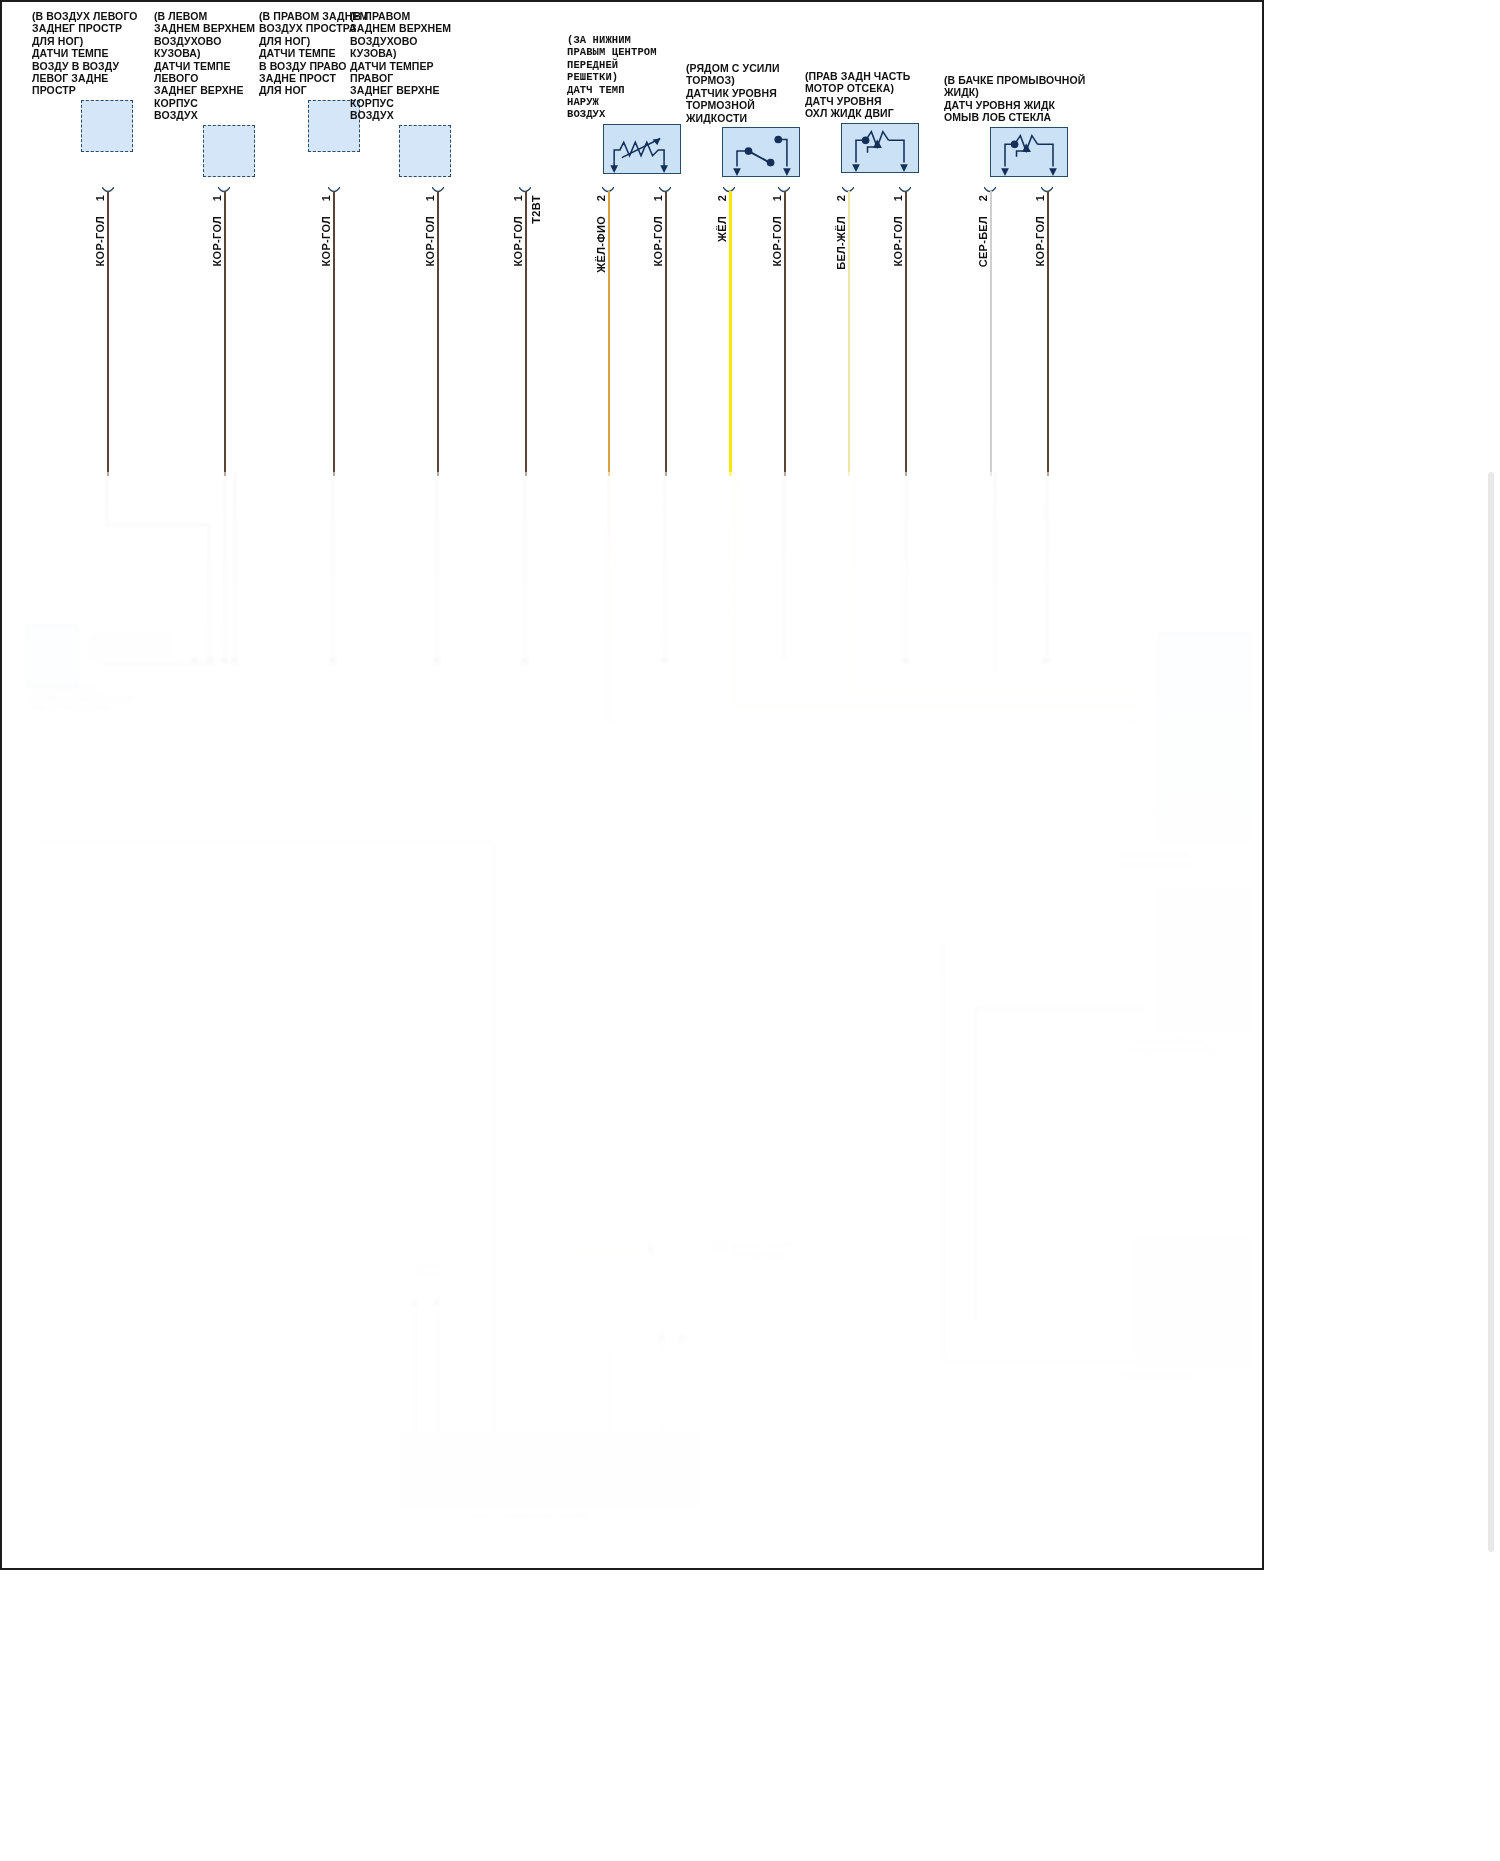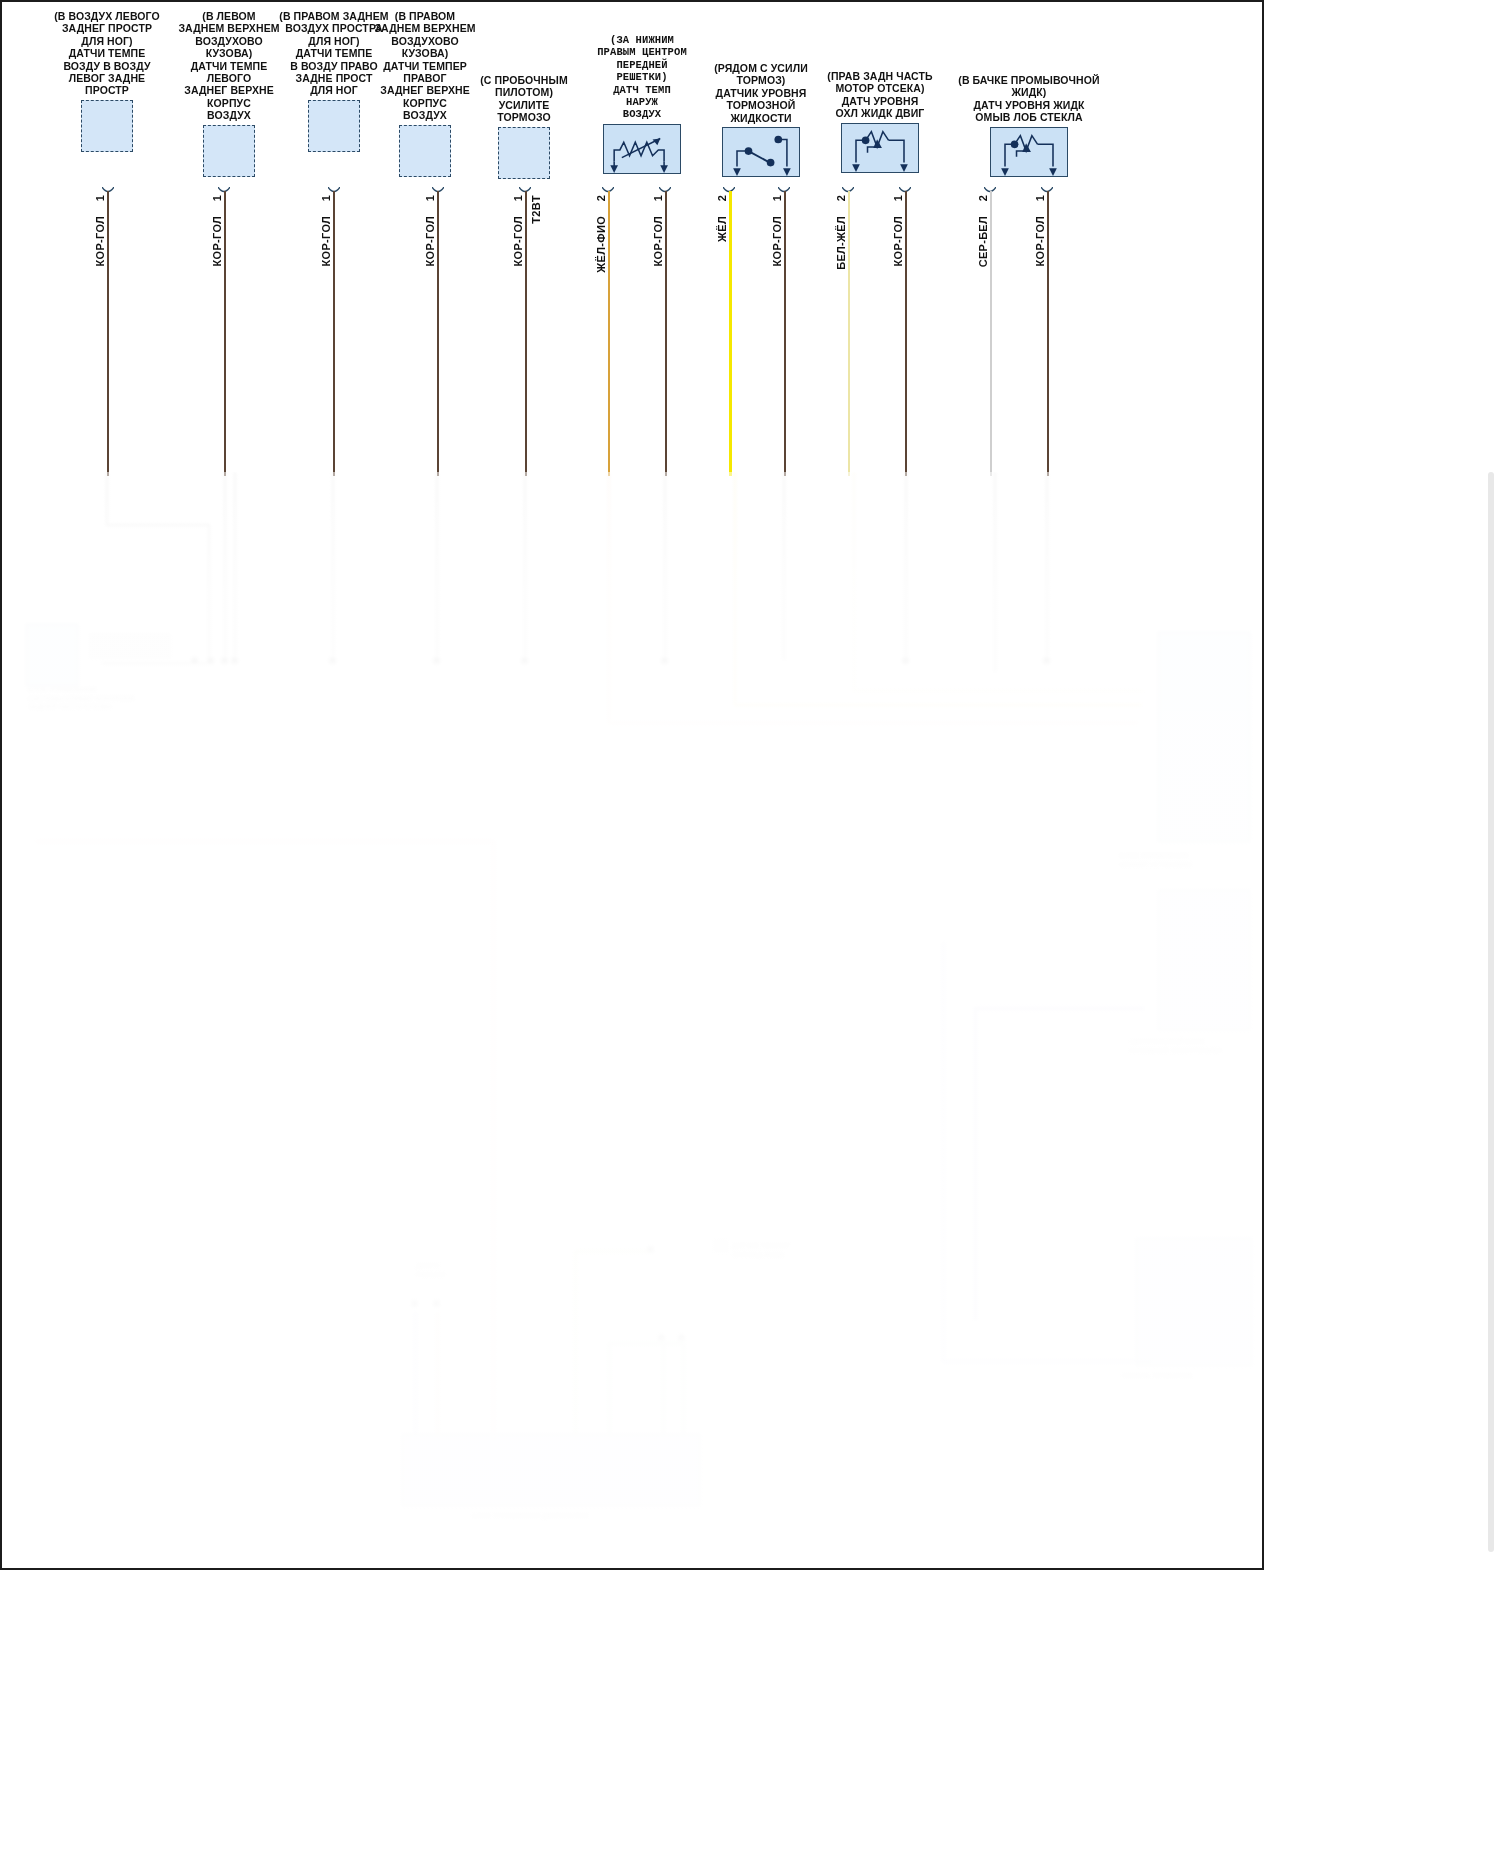--- a/index.html
+++ b/index.html
@@ -23,21 +23,20 @@
     border:2px solid #1c1c1c;
     box-sizing:border-box;
     overflow:hidden;
   }
 
   
   .connector-col{
     position:absolute;
     top:8px;
     width:150px;
-    text-align:center;
   }
   .conn-caption{
     font-size:10.5px;
     line-height:12.4px;
     color:#111;
     font-weight:700;
     letter-spacing:.1px;
     white-space:pre-line;
     text-transform:uppercase;
   }
@@ -294,27 +293,20 @@
 ВОЗДУХ</div>
       <div class="conn-box dashed"></div>
     </div>
     <svg class="pin-stub" style="left:430px;top:185px;">
         <path d="M0,0 Q6,9 12,0" fill="none" stroke="#2b4a66" stroke-width="1.4"></path>
       </svg>
     <div class="wire" style="left:435px;top:189px;height:285px;background:#5b4435;"></div>
     <div class="pnum" style="left:422px;top:193px;">1</div>
     <div class="wlabel" style="left:422px;top:214px;">КОР-ГОЛ</div>
 
-    <div class="connector-col" style="left:447px;top:72px;">
-      <div class="conn-caption">(С ПРОБОЧНЫМ
-ПИЛОТОМ)</div>
-      <div class="conn-caption">УСИЛИТЕ
-ТОРМОЗО</div>
-      <div class="conn-box dashed"></div>
-    </div>
     <svg class="pin-stub" style="left:517px;top:185px;">
         <path d="M0,0 Q6,9 12,0" fill="none" stroke="#2b4a66" stroke-width="1.4"></path>
       </svg>
     <div class="wire" style="left:523px;top:189px;height:285px;background:#5b4435;"></div>
     <div class="pnum" style="left:510px;top:193px;">1</div>
     <div class="wlabel" style="left:510px;top:214px;">КОР-ГОЛ</div>
     <div class="wlabel" style="left:528px;top:193px;">T2BT</div>
 
     <div class="connector-col" style="left:565px;top:32px;font-family:Liberation Mono, monospace;">
       <div class="conn-caption">(ЗА НИЖНИМ

